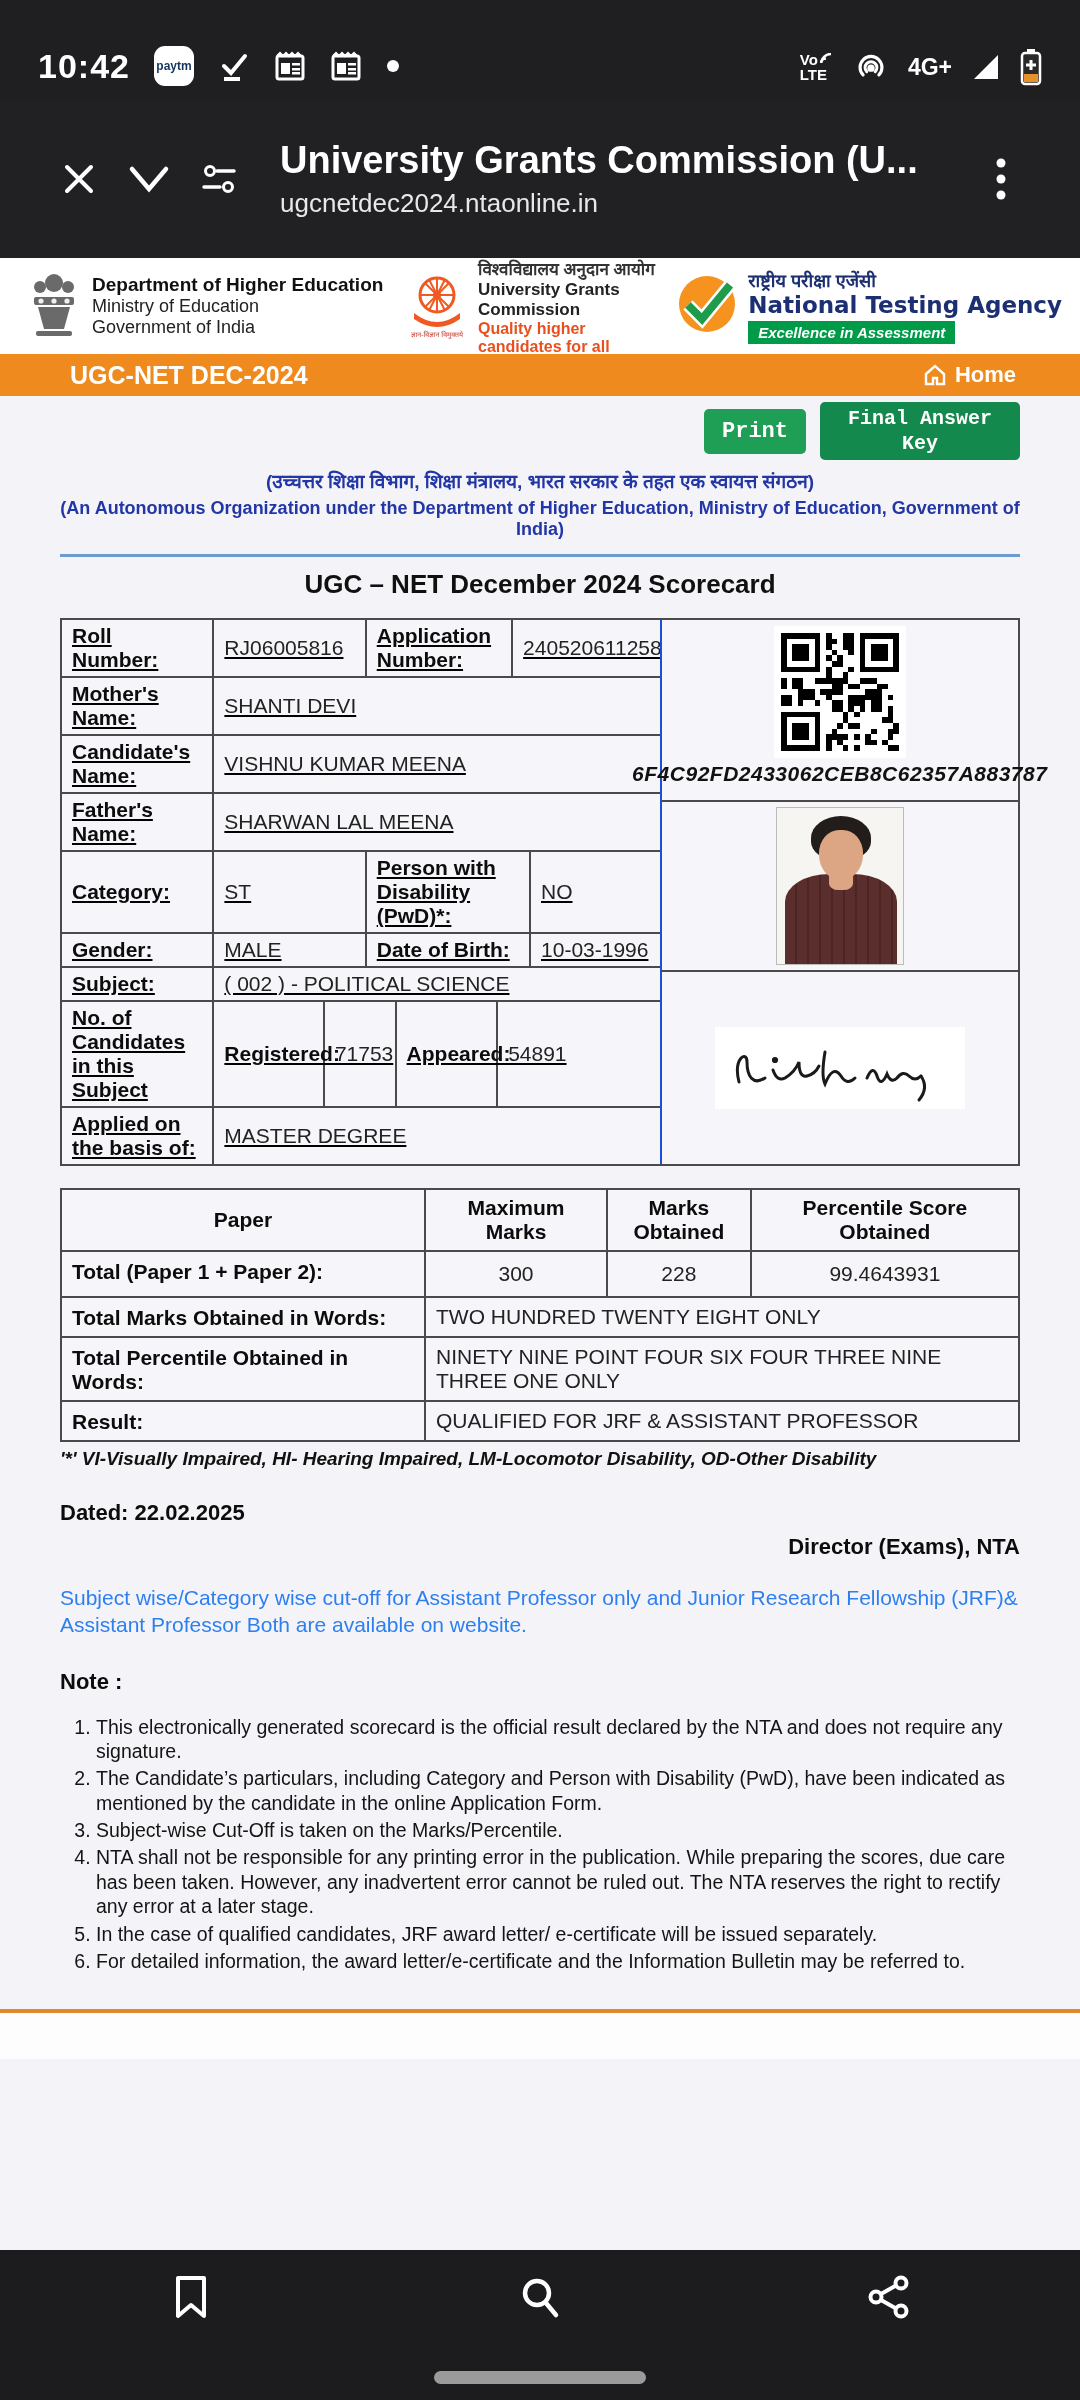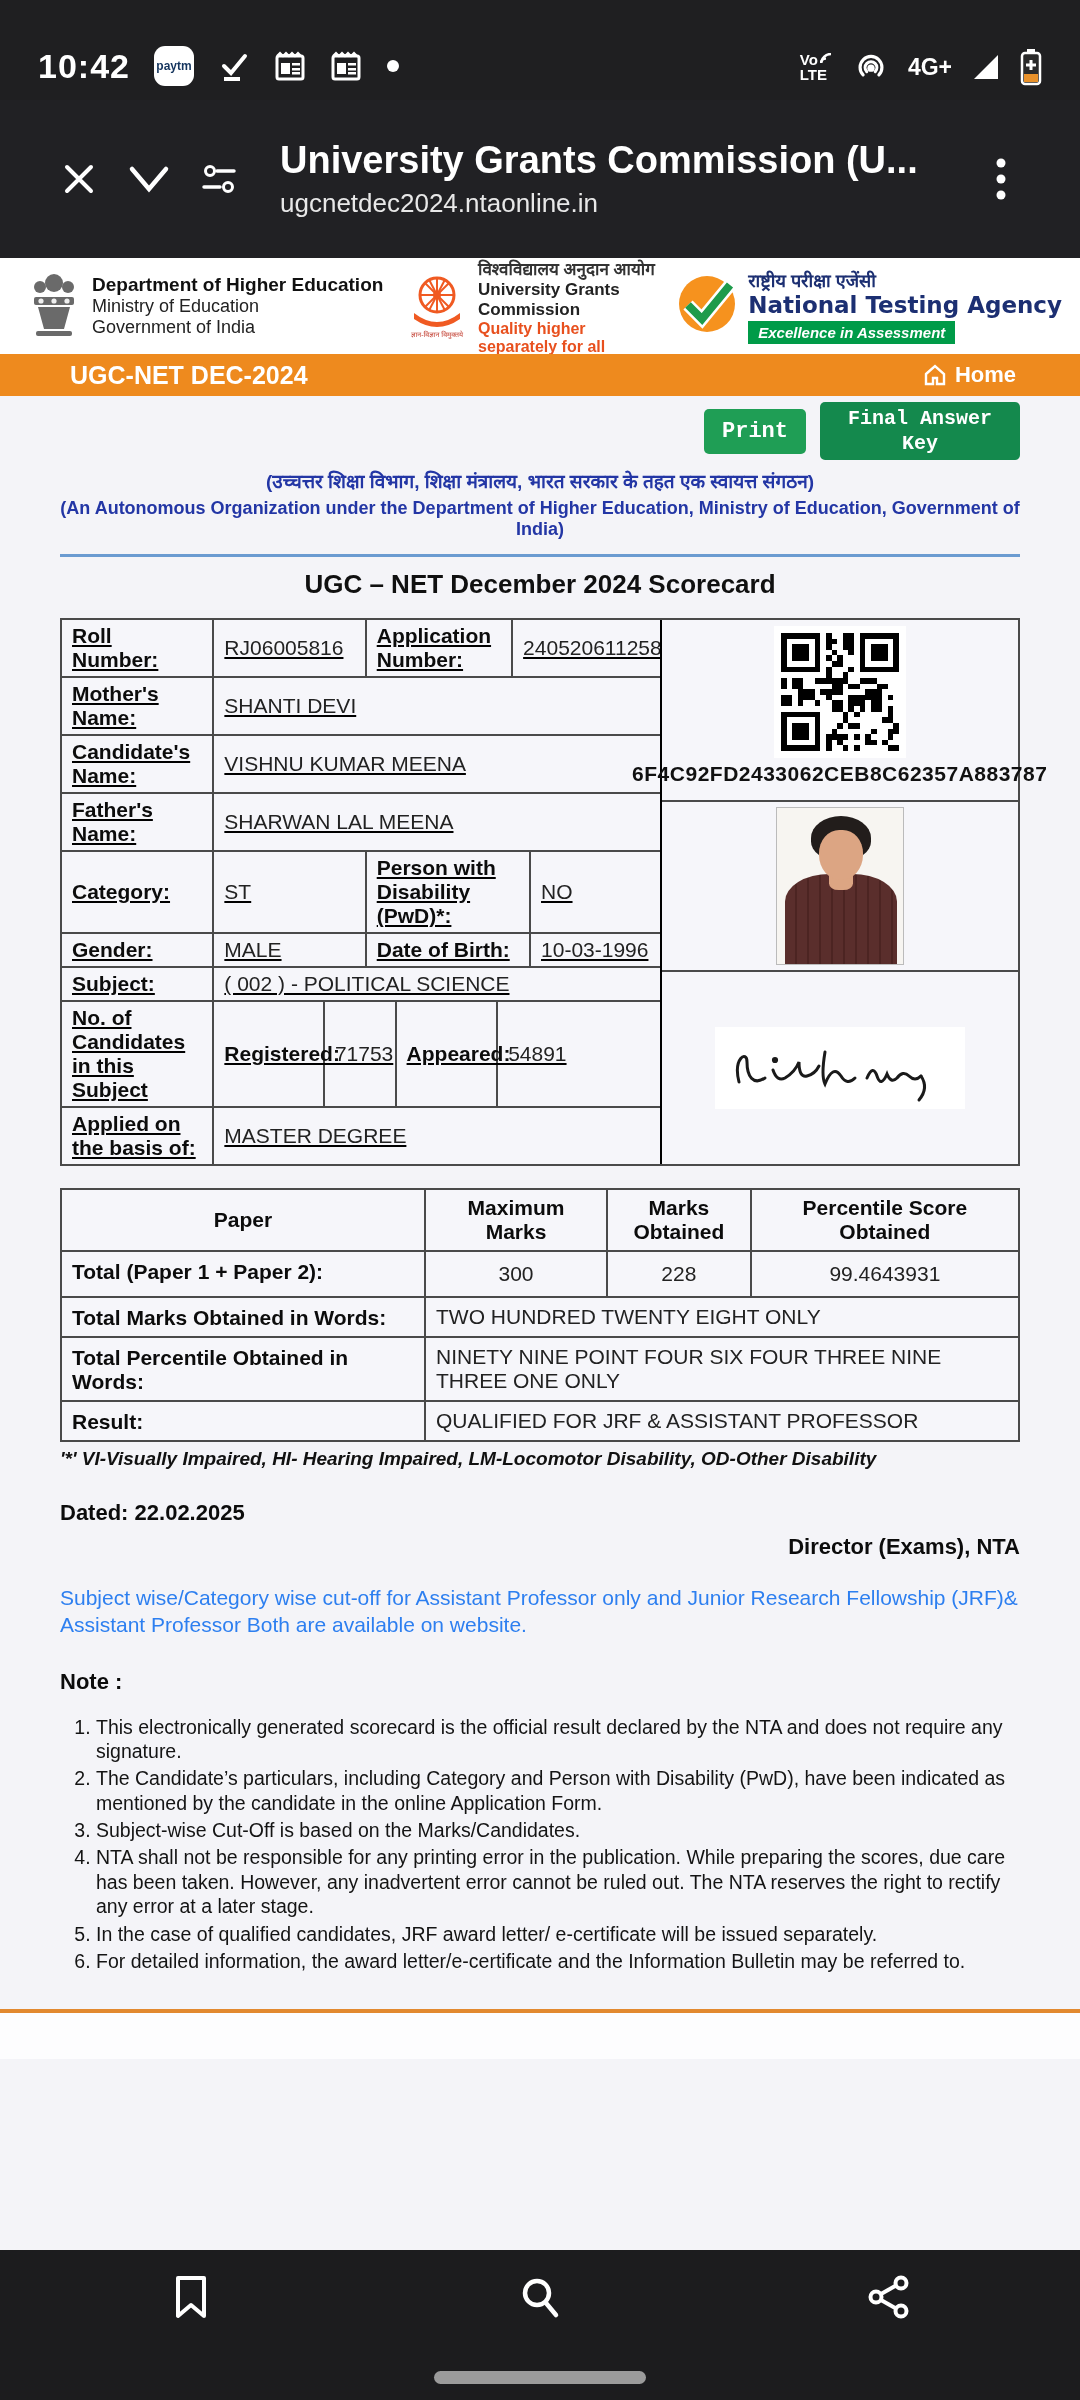--- a/index.html
+++ b/index.html
@@ -61,21 +61,21 @@
   .dt-left .dt-row:last-child { border-bottom:none; }
   .cell { display:flex; align-items:center; padding:4px 10px; font-size:21px; border-right:2px solid #4a4a4a; color:#222; }
   .dt-row .cell:last-child { border-right:none; }
   .lbl { font-weight:bold; color:#0c0c0c; }
   .g4a { grid-template-columns:25.5% 25.5% 24.5% 24.5%; }
   .g2  { grid-template-columns:25.5% 74.5%; }
   .g4b { grid-template-columns:25.5% 25.5% 27.5% 21.5%; }
   .g5  { grid-template-columns:25.5% 18.5% 12% 17% 27%; }
   .h56 { min-height:56px; } .h34 { min-height:34px; } .h36 { min-height:36px; }
   .h46 { min-height:46px; } .h52 { min-height:52px; } .h50 { min-height:50px; }
-  .dt-right { width:37.5%; border-left:2px solid #000000; display:flex; flex-direction:column; }
+  .dt-right { width:37.5%; border-left:2px solid #1d4ed8; display:flex; flex-direction:column;font-style:italic; }
   .qr-cell { height:182px; border-bottom:2px solid #4a4a4a; display:flex; flex-direction:column; align-items:center; justify-content:flex-start; padding-top:6px; }
   .qr-box { width:132px; height:132px; background:#fff; padding:7px; }
   .qr-hash { font-size:21px; font-weight:bold; color:#111; margin-top:4px; letter-spacing:0.5px; }
   .photo-cell { height:170px; border-bottom:2px solid #4a4a4a; display:flex; align-items:center; justify-content:center; padding:6px 0; }
   .photo { width:128px; height:158px; background:#f7f5f1; position:relative; overflow:hidden; border:1px solid #bbb; }
   .ph-hair { position:absolute; left:34px; top:8px; width:60px; height:44px; background:#221d1b; border-radius:50% 50% 42% 42%; }
   .ph-face { position:absolute; left:42px; top:22px; width:44px; height:50px; background:#dca583; border-radius:46% 46% 50% 50%; }
   .ph-shirt { position:absolute; left:8px; top:66px; width:112px; height:92px; background:
       repeating-linear-gradient(90deg,#5a2e2c 0 10px,#4c2422 10px 12px),
       #5a2e2c; border-radius:40% 40% 0 0/30% 30% 0 0; }
@@ -254,21 +254,21 @@
             </g>
             <path d="M8 44 Q31 62 54 44 L54 50 Q31 66 8 50 Z" fill="#f05a22" stroke="none"></path>
           </g>
           <circle cx="31" cy="26" r="4" fill="#f05a22"></circle>
           <text x="31" y="68" text-anchor="middle" font-size="7" fill="#c0392b">ज्ञान-विज्ञान विमुक्तये</text>
         </svg>
       </span>
       <div class="ugc-text">
         <div class="uh">विश्वविद्यालय अनुदान आयोग</div>
         <div class="un">University Grants Commission</div>
-        <div class="ut">Quality higher separately for all</div>
+        <div class="ut">Quality higher candidates for all</div>
       </div>
     </div>
     <div class="nta-block">
       <span>
         <svg width="66" height="66" viewBox="0 0 66 66">
             <circle cx="33" cy="33" r="28" fill="#f6921e"></circle>
             <path d="M14 34 L28 48 L56 14" stroke="#fff" stroke-width="13" fill="none"></path>
             <path d="M14 34 L28 48 L56 14" stroke="#1e9b4b" stroke-width="8" fill="none"></path>
           </svg>
       </span>
@@ -547,21 +547,21 @@
       </table>
 
     <div class="footnote">'*' VI-Visually Impaired, HI- Hearing Impaired, LM-Locomotor Disability, OD-Other Disability</div>
     <div class="dated">Dated: 22.02.2025</div>
     <div class="director">Director (Exams), NTA</div>
     <div class="cutoff-link">Subject wise/Category wise cut-off for Assistant Professor only and Junior Research Fellowship (JRF)&amp; Assistant Professor Both are available on website.</div>
     <div class="note-title">Note :</div>
     <ol class="notes">
       <li>This electronically generated scorecard is the official result declared by the NTA and does not require any signature.</li>
       <li>The Candidate’s particulars, including Category and Person with Disability (PwD), have been indicated as mentioned by the candidate in the online Application Form.</li>
-      <li>Subject-wise Cut-Off is based on the Marks/Candidates.</li>
+      <li>Subject-wise Cut-Off is taken on the Marks/Percentile.</li>
       <li>NTA shall not be responsible for any printing error in the publication. While preparing the scores, due care has been taken. However, any inadvertent error cannot be ruled out. The NTA reserves the right to rectify any error at a later stage.</li>
       <li>In the case of qualified candidates, JRF award letter/ e-certificate will be issued separately.</li>
       <li>For detailed information, the award letter/e-certificate and the Information Bulletin may be referred to.</li>
     </ol>
     <hr class="hr-orange">
     <div class="white-strip"></div>
   </div>
 
   <div class="bottom-nav">
     <span class="bn-icon">

